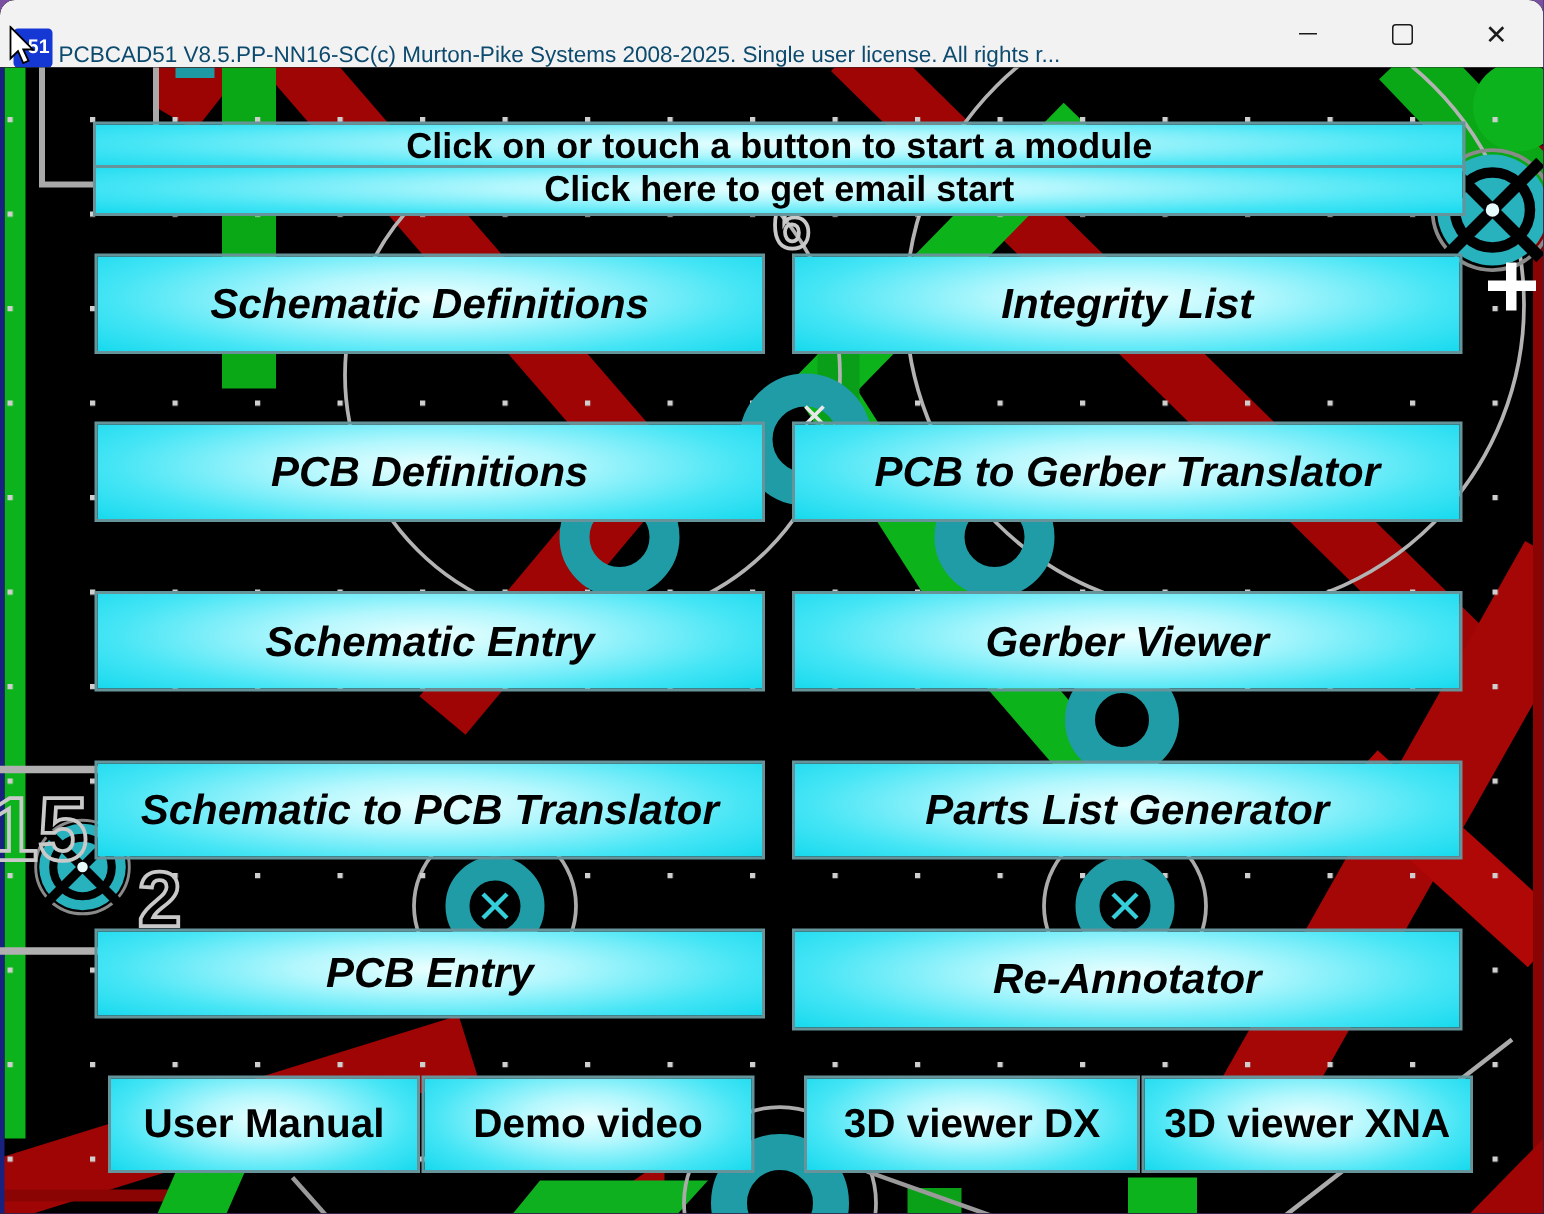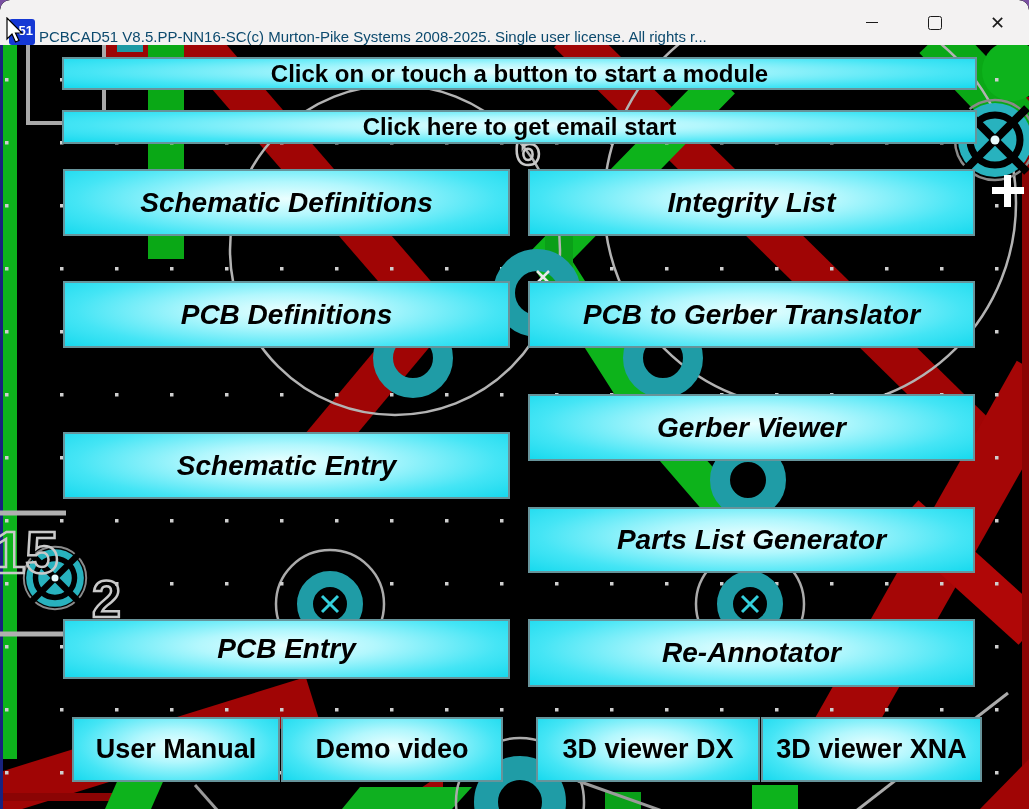--- a/index.html
+++ b/index.html
@@ -152,32 +152,33 @@
       <rect x="1004" y="130" width="7" height="32" fill="#fff"></rect>
       <g stroke="#e8e8e8" stroke-width="2.5">
         <line x1="537" y1="226" x2="549" y2="238"></line>
           <line x1="549" y1="226" x2="537" y2="238"></line>
       </g>
       <text x="-8" y="528" font-family="Liberation Sans, sans-serif" font-size="60" font-weight="bold" fill="none" stroke="#c9c9c9" stroke-width="2.5">15</text>
       <text x="92" y="572" font-family="Liberation Sans, sans-serif" font-size="52" font-weight="bold" fill="none" stroke="#c9c9c9" stroke-width="2.5">2</text>
       <text x="515" y="120" font-family="Liberation Sans, sans-serif" font-size="46" font-weight="bold" fill="none" stroke="#c9c9c9" stroke-width="2.5">6</text>
     </svg>
 
-    <button class="btn banner" style="left:62px;top:12px;width:915px;height:33px;">Click on or touch a button to start a module</button>
+    <button class="btn banner" style="left:62px;top:36px;width:915px;height:33px;">Click on or touch a button to start a module</button>
     <button class="btn banner" style="left:62px;top:65px;width:915px;height:34px;">Click here to get email start</button>
 
     <button class="btn module" style="left:63px;top:124px;width:447px;height:67px;">Schematic Definitions</button>
     <button class="btn module" style="left:528px;top:124px;width:447px;height:67px;">Integrity List</button>
 
     <button class="btn module" style="left:63px;top:236px;width:447px;height:67px;">PCB Definitions</button>
     <button class="btn module" style="left:528px;top:236px;width:447px;height:67px;">PCB to Gerber Translator</button>
 
-    <button class="btn module" style="left:63px;top:349px;width:447px;height:67px;margin-top:38px;">Schematic Entry</button>
+    <button class="btn module" style="left:63px;top:349px;width:447px;height:67px;">Schematic Entry</button>
     <button class="btn module" style="left:528px;top:349px;width:447px;height:67px;">Gerber Viewer</button>
 
+    <button class="btn module" style="left:63px;top:462px;width:447px;height:66px;">Schematic to PCB Translator</button>
     <button class="btn module" style="left:528px;top:462px;width:447px;height:66px;">Parts List Generator</button>
 
     <button class="btn module" style="left:63px;top:574px;width:447px;height:60px;">PCB Entry</button>
     <button class="btn module" style="left:528px;top:574px;width:447px;height:68px;">Re-Annotator</button>
 
     <button class="btn small" style="left:281px;top:672px;width:222px;height:65px;">Demo video</button>
     <button class="btn small" style="left:72px;top:672px;width:208px;height:65px;">User Manual</button>
     <button class="btn small" style="left:536px;top:672px;width:224px;height:65px;">3D viewer DX</button>
     <button class="btn small" style="left:761px;top:672px;width:221px;height:65px;">3D viewer XNA</button>
   </div>

